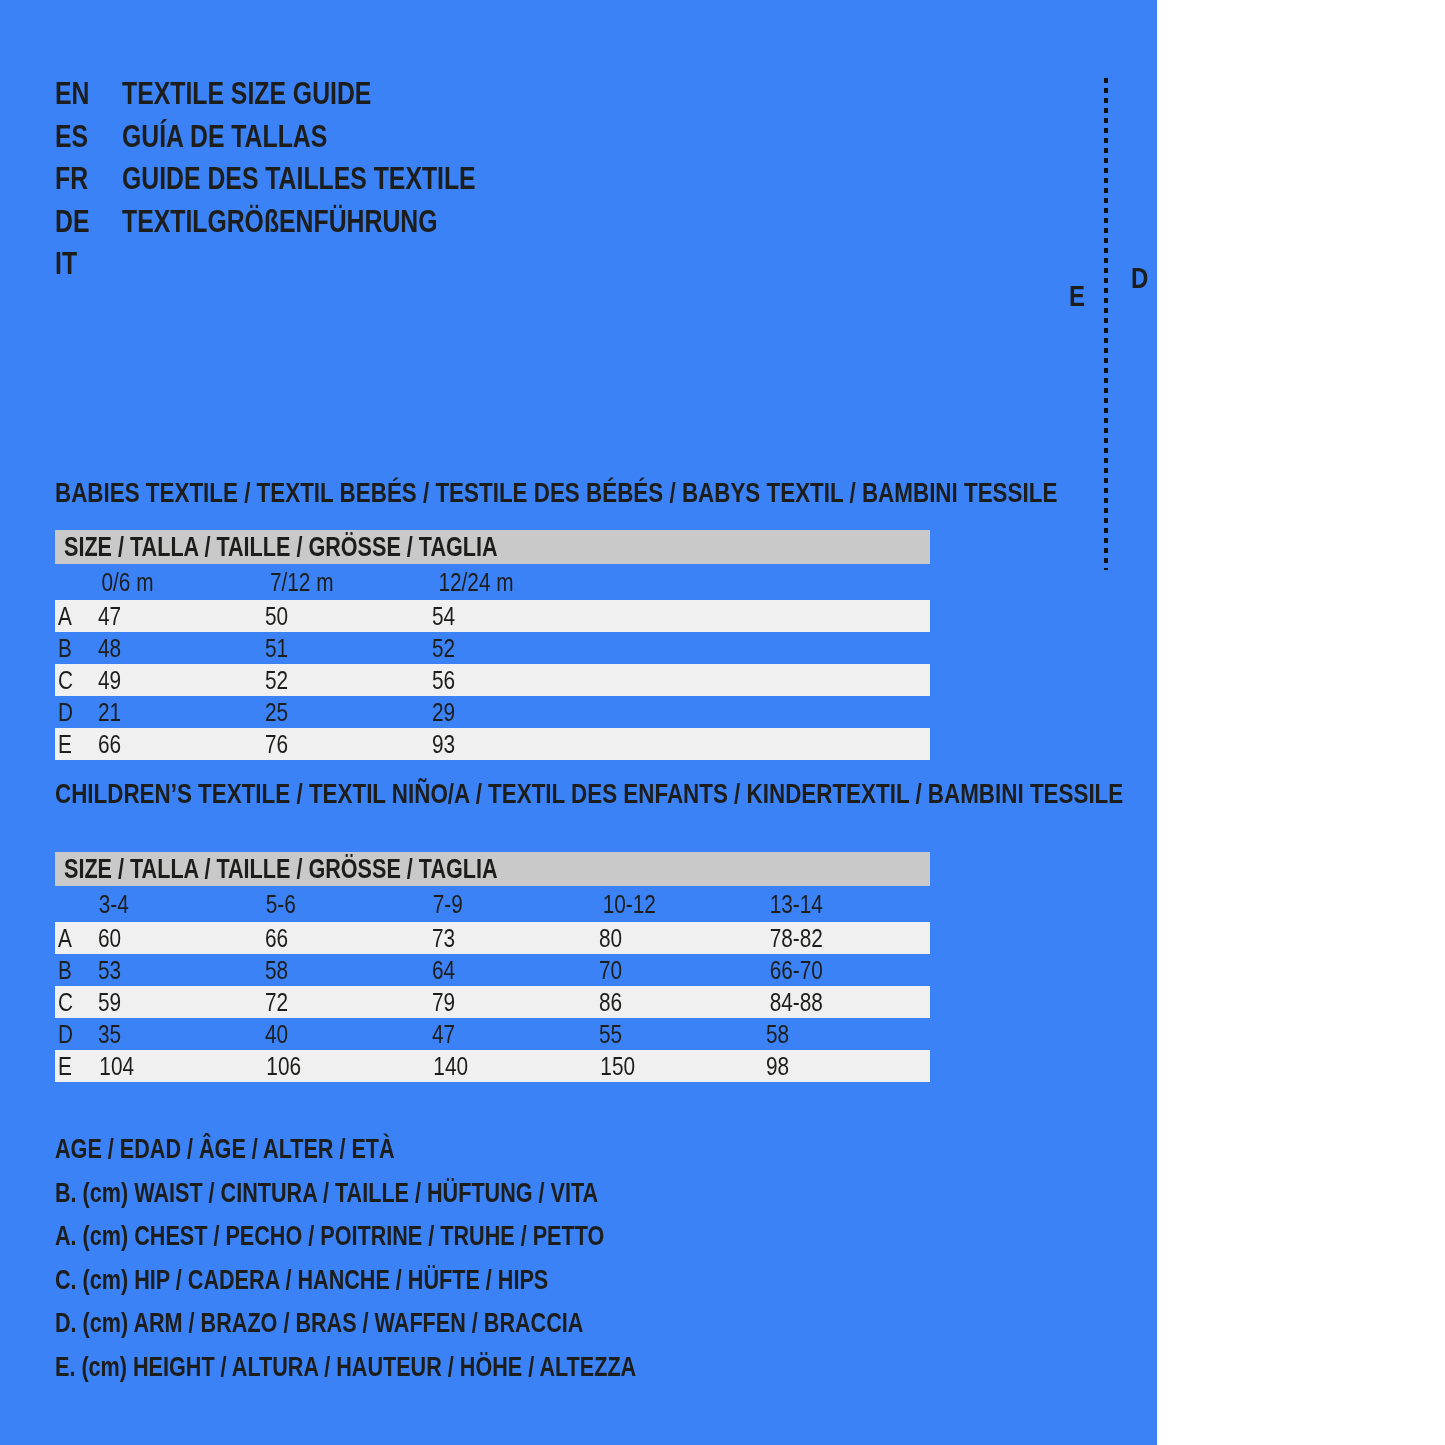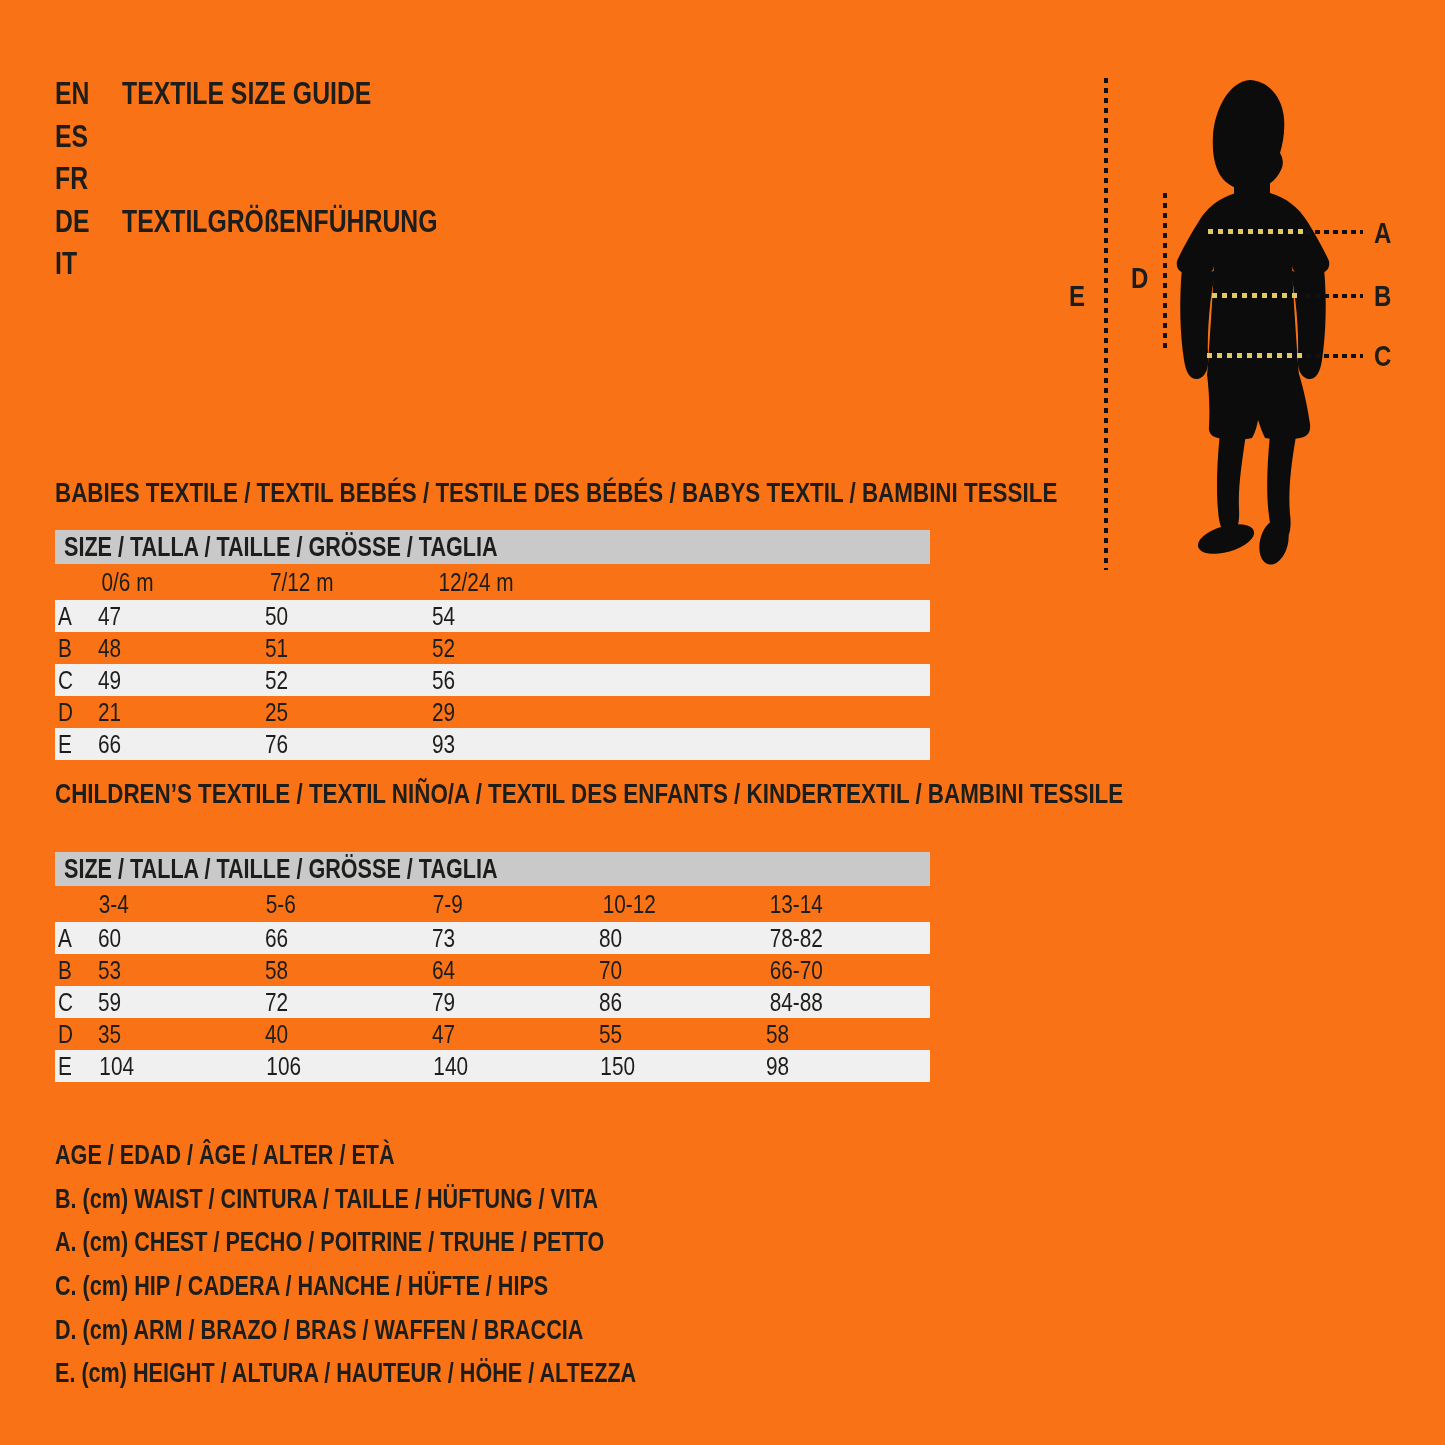--- a/index.html
+++ b/index.html
@@ -4,21 +4,21 @@
 <style>
   :root{
     --ink:#1d1d1b;
     --bar-gray:#c9c9c9;
     --stripe:#f0f0f0;
     --dash-yellow:#e2cb5e;
     --dot-black:#111111;
   }
   html,body{margin:0;padding:0;background:#ffffff;}
   .page{
-    position:relative;width:1445px;height:1445px;background:#f97316;
+    position:relative;width:1157px;height:1445px;background:#3b82f6;
     font-family:"Liberation Sans","DejaVu Sans",sans-serif;color:var(--ink);
     overflow:hidden;
   }
   
   .cx{display:inline-block;transform:scaleX(0.8);transform-origin:0 50%;white-space:nowrap;}
   .cxc{display:inline-block;transform:scaleX(0.8);transform-origin:50% 50%;white-space:nowrap;}
 
   
   .lang-header{position:absolute;left:55px;top:73px;}
   .lang-row{display:flex;height:42.5px;align-items:center;font-weight:700;font-size:31px;}
@@ -35,21 +35,21 @@
   #children-table{top:852px;}
   .size-bar{height:34px;background:var(--bar-gray);display:flex;align-items:center;padding-left:9px;box-sizing:border-box;font-weight:700;font-size:27px;}
   .cols-row{display:grid;grid-template-columns:40px repeat(5,167px);height:36px;align-items:center;font-size:26px;}
   .trow{display:grid;grid-template-columns:40px repeat(5,167px);height:32px;align-items:center;font-size:26px;}
   .trow:nth-child(odd){background:var(--stripe);}
   .tcell{text-align:left;}
   .tlabel{padding-left:3px;}
 
   
   .legend{position:absolute;left:55px;top:1134px;}
-  .legend-line{height:43.6px;display:flex;align-items:center;font-size:27px;font-weight:700;}
+  .legend-line{height:43.6px;display:flex;font-size:27px;font-weight:700;}
 
   
   .vdots{position:absolute;width:4px;background-image:repeating-linear-gradient(to bottom,var(--dot-black) 0 5px,transparent 5px 10px);}
   #line-e{left:1104px;top:78px;height:492px;}
   #line-d{left:1163px;top:193px;height:158px;}
   .ydash{position:absolute;height:5px;background-image:repeating-linear-gradient(to right,var(--dash-yellow) 0 5px,transparent 5px 10px);}
   #ydash-a{left:1208px;top:229px;width:95px;}
   #ydash-b{left:1212px;top:293px;width:88px;}
   #ydash-c{left:1207px;top:353px;width:97px;}
   .bdots{position:absolute;height:4px;background-image:repeating-linear-gradient(to right,var(--dot-black) 0 5px,transparent 5px 9px);}
@@ -69,23 +69,25 @@
 
 <div class="page">
 
   <div class="lang-header">
       <div class="lang-row">
         <span class="lang-code"><span class="cx">EN</span></span>
         <span class="lang-title"><span class="cx">TEXTILE SIZE GUIDE</span></span>
       </div>
       <div class="lang-row">
         <span class="lang-code"><span class="cx">ES</span></span>
+        <span class="lang-title"><span class="cx">GUÍA DE TALLAS</span></span>
       </div>
       <div class="lang-row">
         <span class="lang-code"><span class="cx">FR</span></span>
+        <span class="lang-title"><span class="cx">GUIDE DES TAILLES TEXTILE</span></span>
       </div>
       <div class="lang-row">
         <span class="lang-code"><span class="cx">DE</span></span>
         <span class="lang-title"><span class="cx">TEXTILGRÖßENFÜHRUNG</span></span>
       </div>
       <div class="lang-row">
         <span class="lang-code"><span class="cx">IT</span></span>
       </div>
     </div>
 

